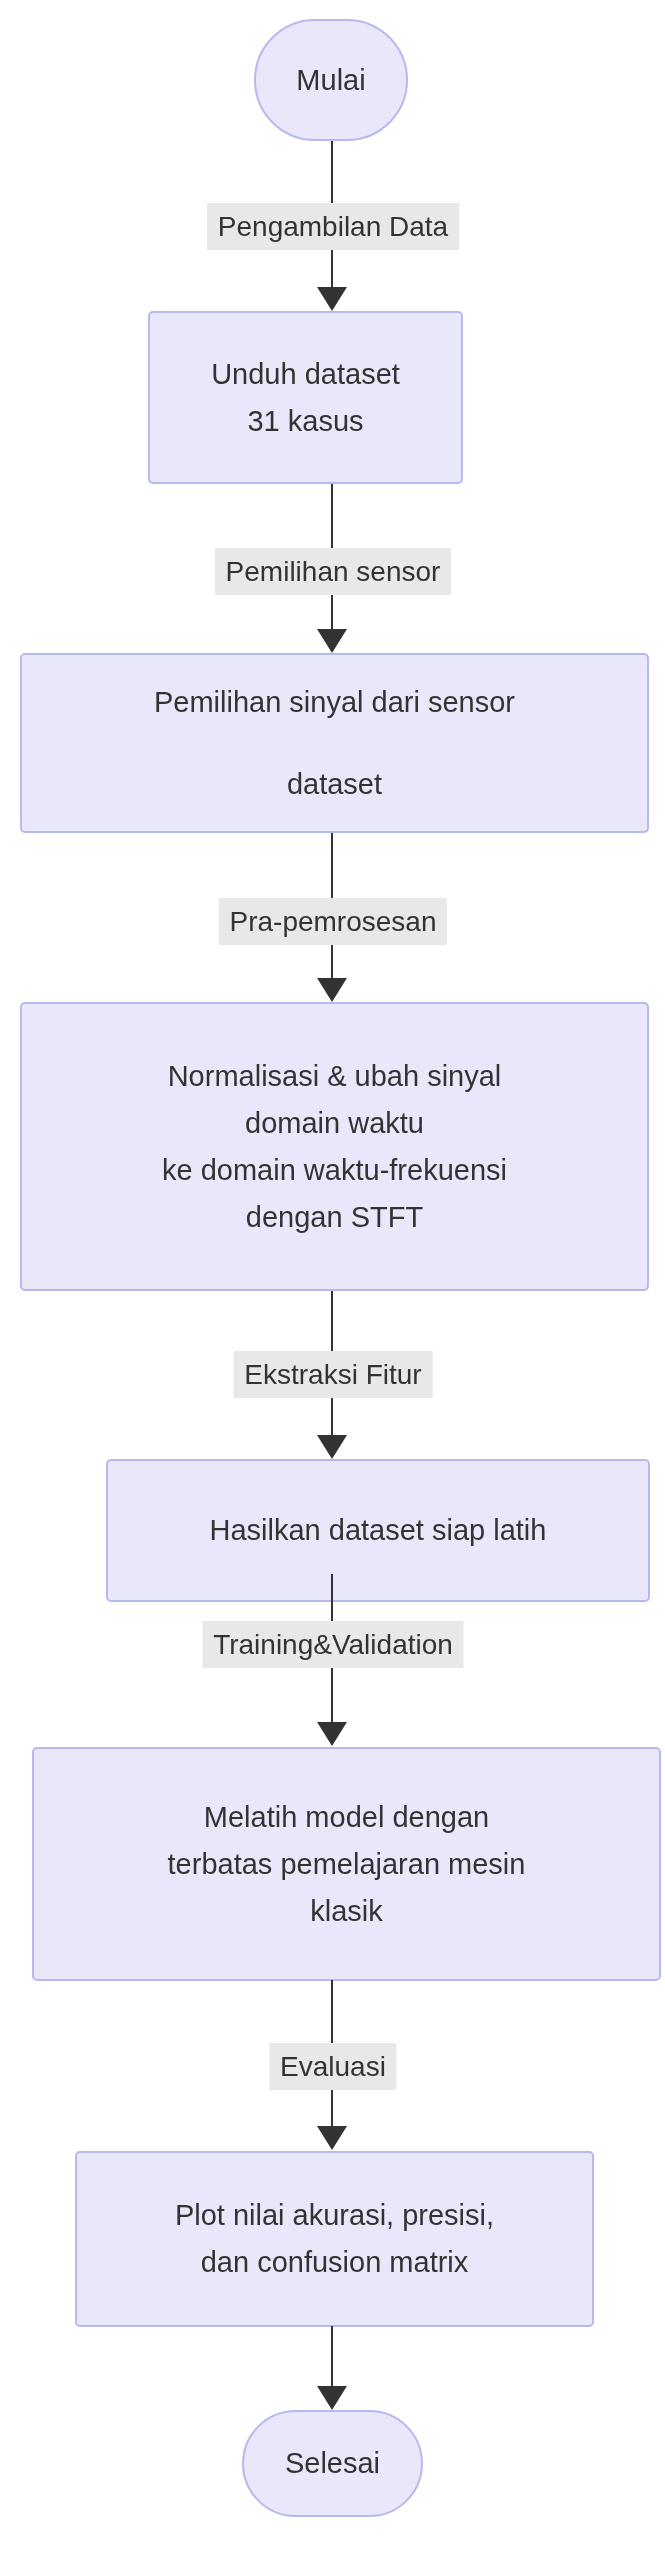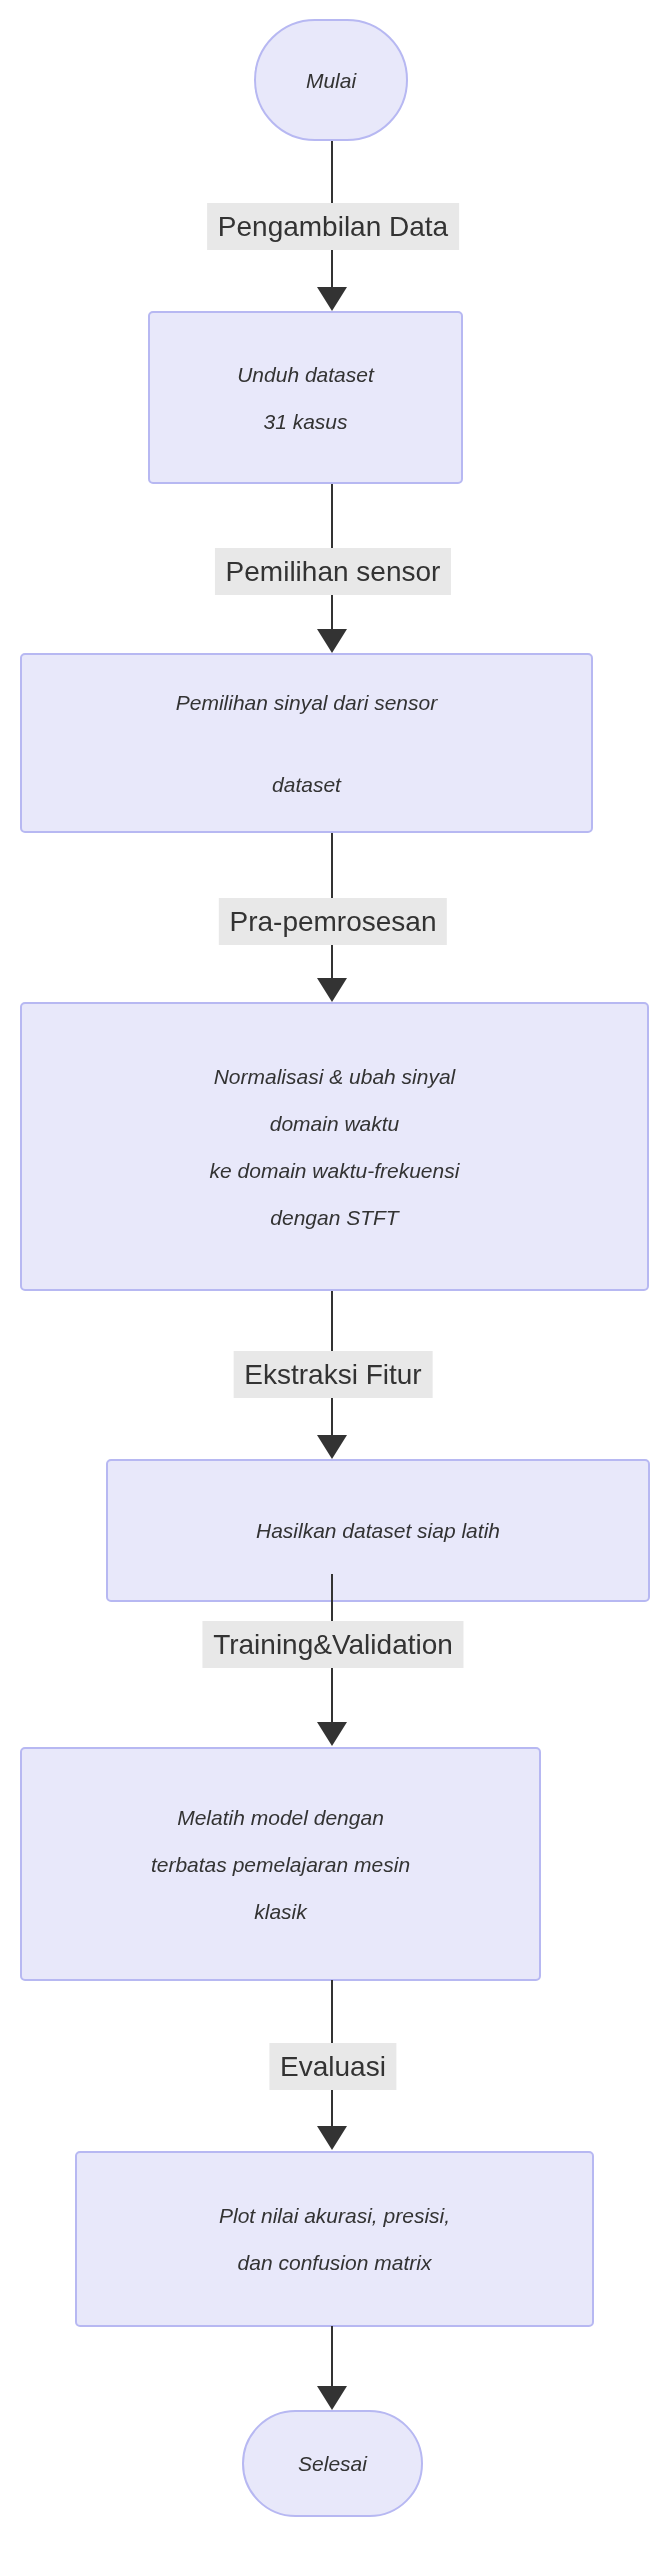--- a/index.html
+++ b/index.html
@@ -25,23 +25,22 @@
   .node {
     position: absolute;
     background: var(--node-fill);
     border: 2px solid var(--node-border);
     color: var(--text-color);
     display: flex;
     flex-direction: column;
     align-items: center;
     justify-content: center;
     text-align: center;
-    font-size: 21px;
+    font-size: 29px;
     line-height: 47px;
-    font-style: italic;
   }
   .node.rect { border-radius: 5px; }
   .node.stadium { border-radius: 670px; }
   .edge-line {
     position: absolute;
     width: 2px;
     background: var(--edge-color);
     left: 331px;
   }
   .arrowhead {
@@ -80,21 +79,21 @@
 
   <div class="node rect" style="left:148px;top:311px;width:315px;height:173px;">
     <div>Unduh dataset</div>
     <div>31 kasus</div>
   </div>
 
   <div class="edge-line" style="top:484px;height:145px;"></div>
   <div class="arrowhead" style="top:629px;"></div>
   <div class="edge-label" style="top:548px;">Pemilihan sensor</div>
 
-  <div class="node rect" style="left:20px;top:653px;width:573px;height:180px;gap:35px;">
+  <div class="node rect" style="left:20px;top:653px;width:629px;height:180px;gap:35px;">
     <div>Pemilihan sinyal dari sensor</div>
     <div>dataset</div>
   </div>
 
   <div class="edge-line" style="top:833px;height:146px;"></div>
   <div class="arrowhead" style="top:978px;"></div>
   <div class="edge-label" style="top:898px;">Pra-pemrosesan</div>
 
   <div class="node rect" style="left:20px;top:1002px;width:629px;height:289px;">
     <div>Normalisasi &amp; ubah sinyal</div>
@@ -108,21 +107,21 @@
   <div class="edge-label" style="top:1351px;">Ekstraksi Fitur</div>
 
   <div class="node rect" style="left:62px;top:1459px;width:544px;height:143px;margin-left:44px;">
     <div>Hasilkan dataset siap latih</div>
   </div>
 
   <div class="edge-line" style="top:1574px;height:148px;"></div>
   <div class="arrowhead" style="top:1722px;"></div>
   <div class="edge-label" style="top:1621px;">Training&amp;Validation</div>
 
-  <div class="node rect" style="left:20px;top:1747px;width:521px;height:234px;">
+  <div class="node rect" style="left:32px;top:1747px;width:629px;height:234px;">
     <div>Melatih model dengan</div>
     <div>terbatas pemelajaran mesin</div>
     <div>klasik</div>
   </div>
 
   <div class="edge-line" style="top:1980px;height:146px;"></div>
   <div class="arrowhead" style="top:2126px;"></div>
   <div class="edge-label" style="top:2043px;">Evaluasi</div>
 
   <div class="node rect" style="left:75px;top:2151px;width:519px;height:176px;">

